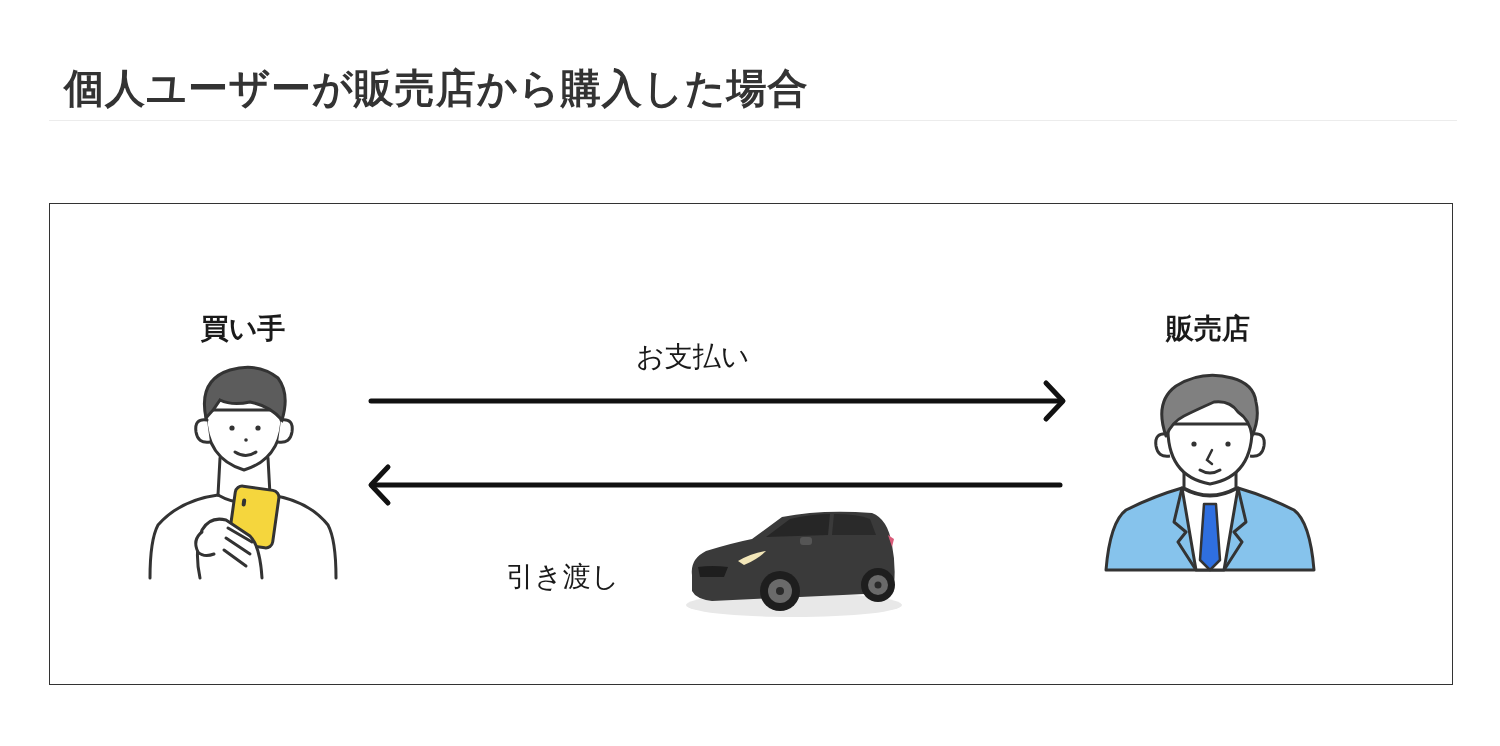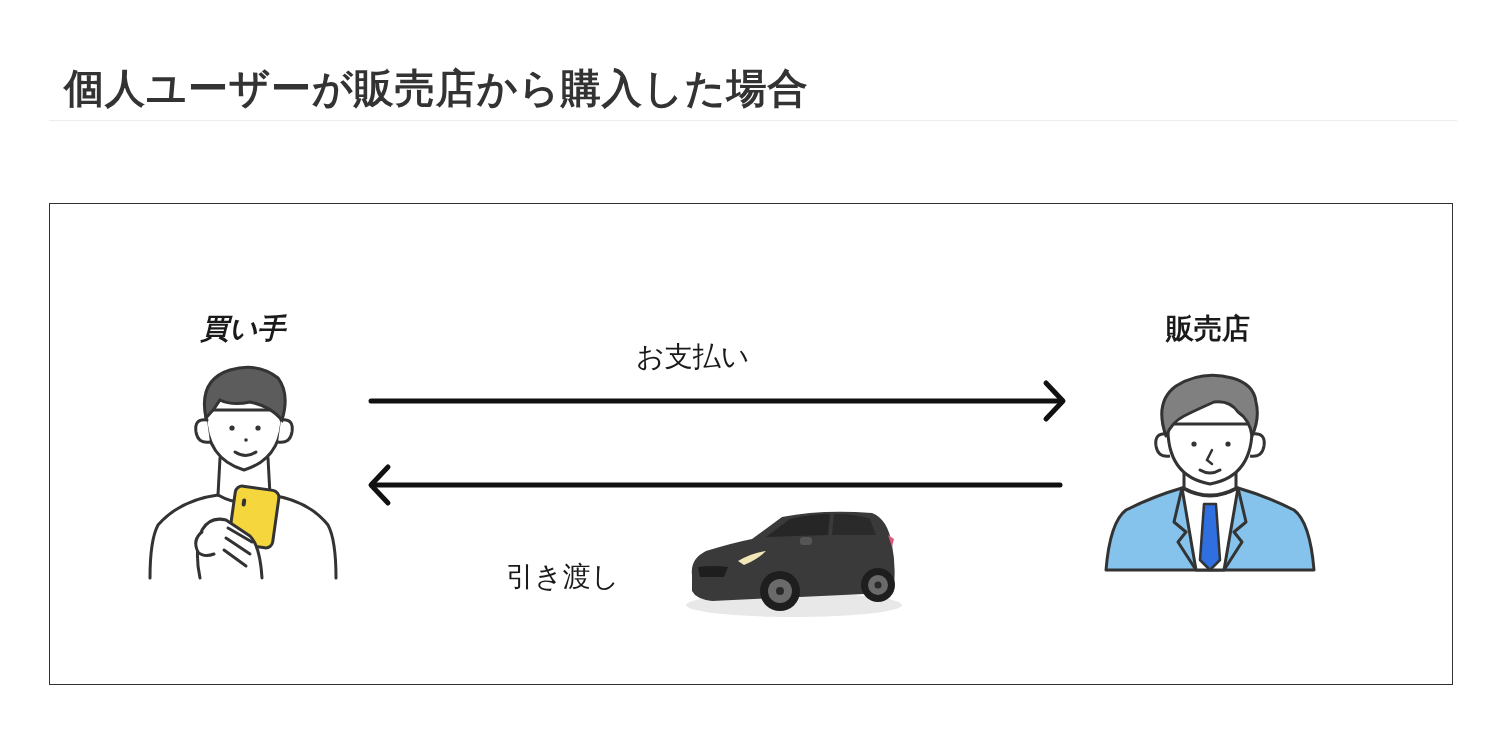--- a/index.html
+++ b/index.html
@@ -17,21 +17,21 @@
   svg { position: absolute; display: block; }
 </style>
 </head>
 <body>
 
 <h1 class="page-title">個人ユーザーが販売店から購入した場合</h1>
 <div class="divider"></div>
 
 <div class="diagram-box"></div>
 
-<div class="party-label" style="left:143px; top:310px;font-style:italic;">買い手</div>
+<div class="party-label" style="left:143px; top:310px;">買い手</div>
 <svg style="left:140px; top:360px;" width="210" height="222" viewBox="0 0 210 222">
   <g fill="none" stroke="#333" stroke-width="3" stroke-linecap="round" stroke-linejoin="round">
 
     <path d="M80 98 L78 135 M128 98 L130 135"></path>
 
     <path d="M78 135 Q40 140 18 165 Q10 180 10 218"></path>
     <path d="M130 135 Q168 140 188 165 Q196 180 196 218"></path>
     <path d="M78 135 Q104 150 130 135"></path>
 
     <path fill="#fff" d="M66 50 Q64 98 104 110 Q144 98 142 50 Z"></path>

